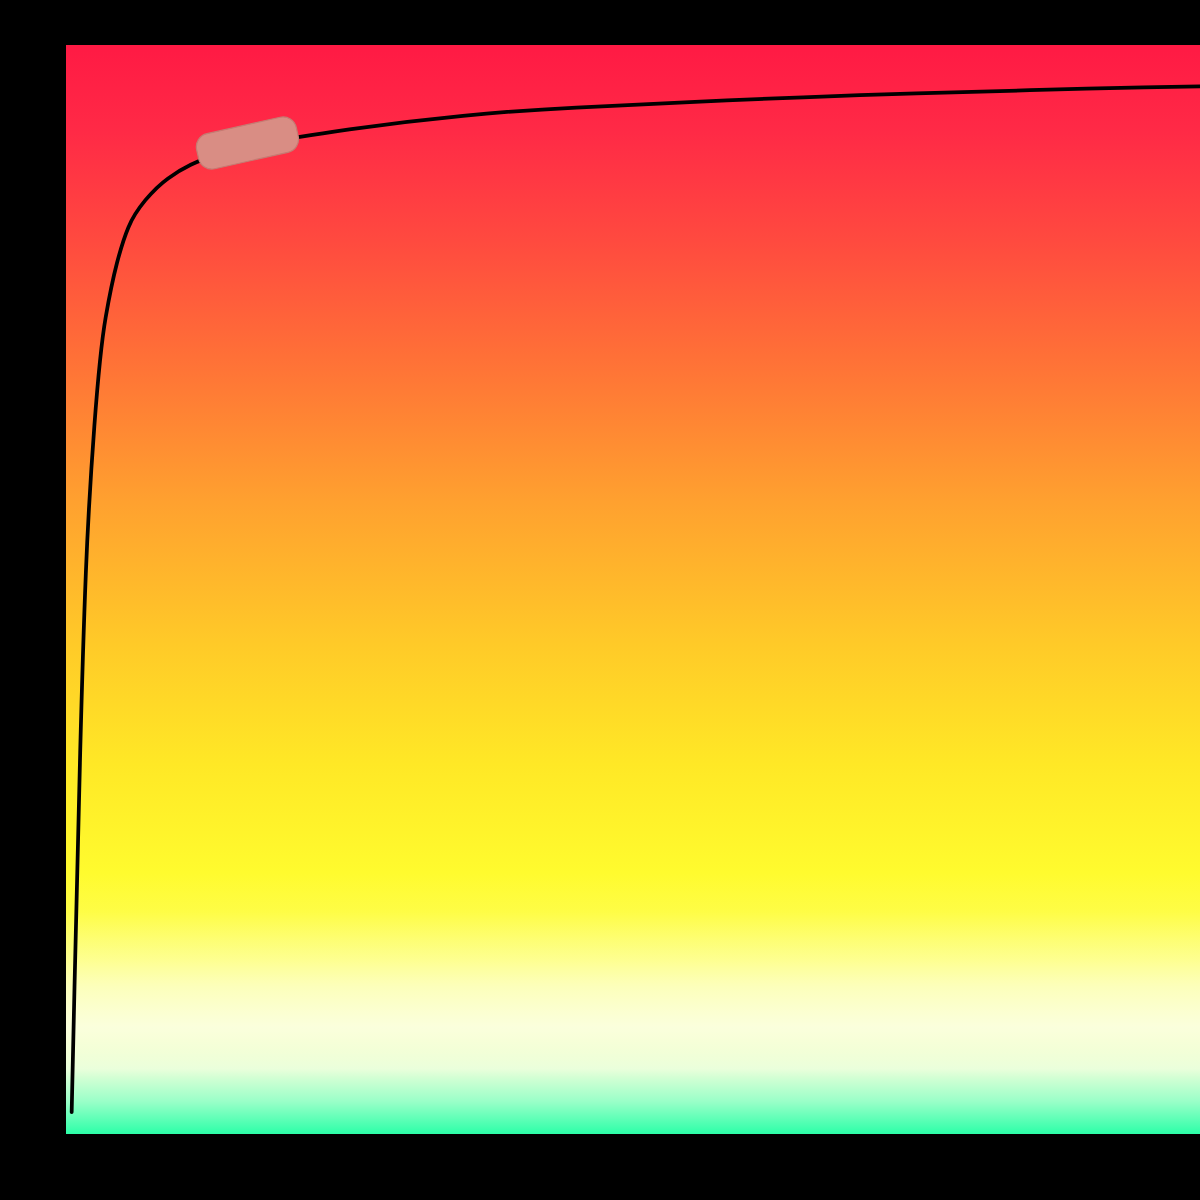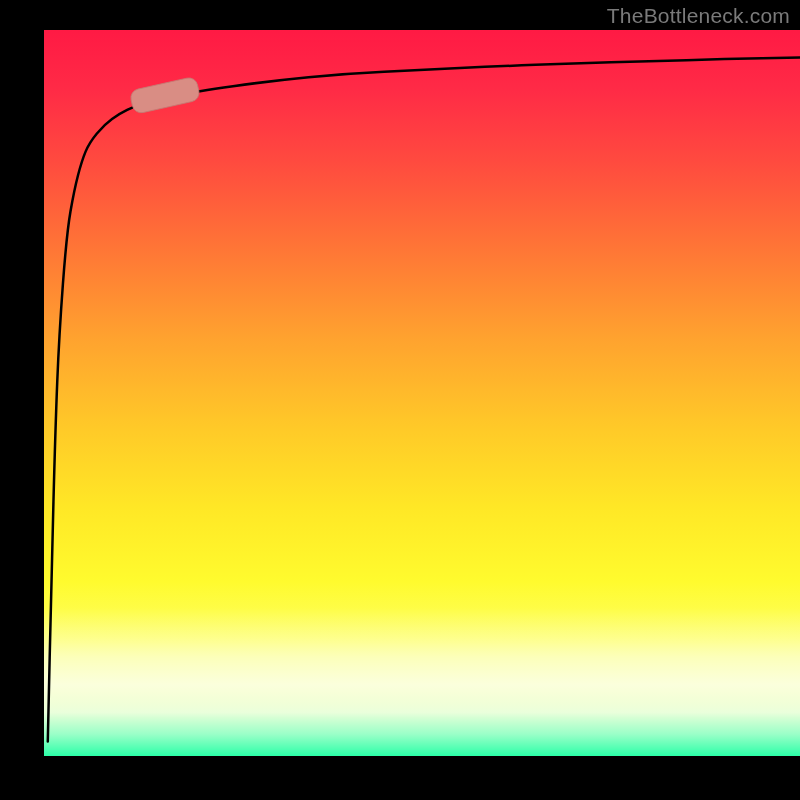--- a/index.html
+++ b/index.html
@@ -85,21 +85,20 @@
     bottom: 42px;
     height: 2px;
     background: #000;
   }
 </style>
 </head>
 <body>
 
 <div class="canvas">
 
-  <div class="attribution">TheBottleneck.com</div>
 
   <div class="plot-area">
     <div class="gradient-bg"></div>
     <div class="white-band"></div>
 
     <svg class="curve" viewBox="0 0 756 726" preserveAspectRatio="none">
       <path id="curve-path" fill="none" stroke="#000" stroke-width="2.5" stroke-linecap="round" stroke-linejoin="round" d="M 3.78 711.48 Q 3.78 711.48 5.67 627.99 Q 7.56 544.50 9.45 471.90 Q 11.34 399.30 13.23 352.11 Q 15.12 304.92 18.90 254.10 Q 22.68 203.28 26.46 181.50 Q 30.24 159.72 34.02 145.20 Q 37.80 130.68 41.58 121.61 Q 45.36 112.53 52.92 103.45 Q 60.48 94.38 68.04 88.94 Q 75.60 83.49 83.16 79.86 Q 90.72 76.23 102.06 72.60 Q 113.40 68.97 132.30 65.34 Q 151.20 61.71 189.00 56.26 Q 226.80 50.82 264.60 47.19 Q 302.40 43.56 340.20 41.75 Q 378.00 39.93 415.80 38.12 Q 453.60 36.30 491.40 34.85 Q 529.20 33.40 567.00 32.31 Q 604.80 31.22 642.60 30.13 Q 680.40 29.04 718.20 28.31 T 756.00 27.59"></path>
       <g id="marker-g" transform="translate(120.96 65.34) rotate(-12.63)">
         <rect id="marker-rect" rx="9" ry="9" fill="#d98d84" stroke="#c47c73" stroke-width="0.8" x="-34.02" y="-11.98" width="68.04" height="23.96"></rect>
       </g>

